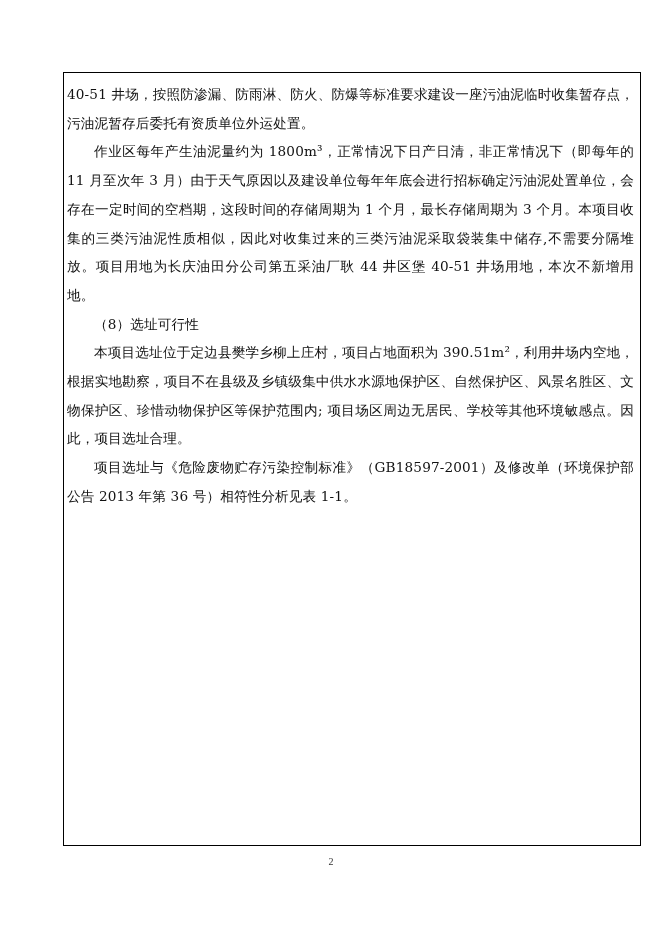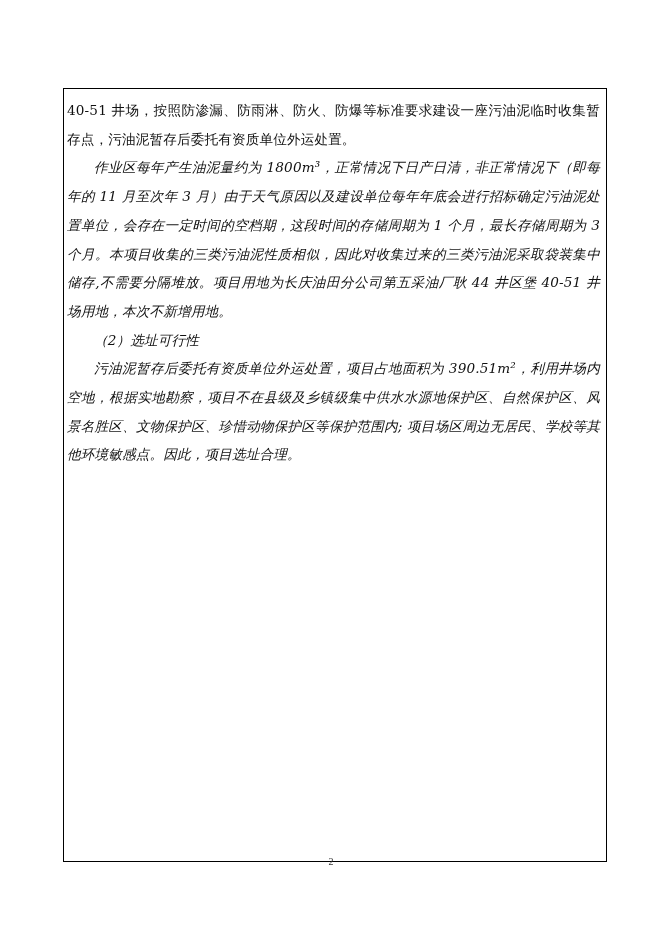--- a/index.html
+++ b/index.html
@@ -1,31 +1,32 @@
 <!DOCTYPE html>
 <html><head>
 <meta charset="utf-8">
 <style>
   html, body { margin: 0; padding: 0; background: #ffffff; }
   body { width: 662px; height: 936px; position: relative; overflow: hidden;
          font-family: "DejaVu Serif", "Liberation Serif", serif; color: #111; }
-  .frame { position: absolute; left: 63px; top: 88px; width: 542px; height: 772px;
-           border: 1.5px solid #000; box-sizing: content-box; }
+  .frame { position: absolute; left: 63px; top: 72px; width: 542px; height: 772px;
+           border: 1.5px solid #000; box-sizing: content-box; padding-left: 34px; }
   .content { position: absolute; left: 3px; top: 7px; right: 6px; }
   .p { font-size: 13.6px; line-height: 28.7px; margin: 0; text-align: justify;
        text-align-last: left; white-space: normal; letter-spacing: 0.15px; }
-  .indent { text-indent: 27px; font-style: italic; }
+  .indent { text-indent: 27px; }
   .pageno { position: absolute; left: 0; right: 0; top: 856px; text-align: center;
             font-size: 10px; font-family: "Liberation Serif", serif; color: #333; }
 </style>
 </head>
 <body>
 
 <div class="frame">
   <div class="content">
     <p class="p">40-51 井场，按照防渗漏、防雨淋、防火、防爆等标准要求建设一座污油泥临时收集暂存点，污油泥暂存后委托有资质单位外运处置。</p>
     <p class="p indent">作业区每年产生油泥量约为 1800m³，正常情况下日产日清，非正常情况下（即每年的 11 月至次年 3 月）由于天气原因以及建设单位每年年底会进行招标确定污油泥处置单位，会存在一定时间的空档期，这段时间的存储周期为 1 个月，最长存储周期为 3 个月。本项目收集的三类污油泥性质相似，因此对收集过来的三类污油泥采取袋装集中储存,不需要分隔堆放。项目用地为长庆油田分公司第五采油厂耿 44 井区堡 40-51 井场用地，本次不新增用地。</p>
-    <p class="p indent">（2）选址可行性</p>
-    <p class="p indent">污油泥暂存后委托有资质单位外运处置，项目占地面积为 390.51m²，利用井场内空地，根据实地勘察，项目不在县级及乡镇级集中供水水源地保护区、自然保护区、风景名胜区、文物保护区、珍惜动物保护区等保护范围内; 项目场区周边无居民、学校等其他环境敏感点。因此，项目选址合理。</p>
+    <p class="p indent">（8）选址可行性</p>
+    <p class="p indent">本项目选址位于定边县樊学乡柳上庄村，项目占地面积为 390.51m²，利用井场内空地，根据实地勘察，项目不在县级及乡镇级集中供水水源地保护区、自然保护区、风景名胜区、文物保护区、珍惜动物保护区等保护范围内; 项目场区周边无居民、学校等其他环境敏感点。因此，项目选址合理。</p>
+    <p class="p indent">项目选址与《危险废物贮存污染控制标准》（GB18597-2001）及修改单（环境保护部公告 2013 年第 36 号）相符性分析见表 1-1。</p>
   </div>
 </div>
 
 <div class="pageno">2</div>
 
 </body></html>

